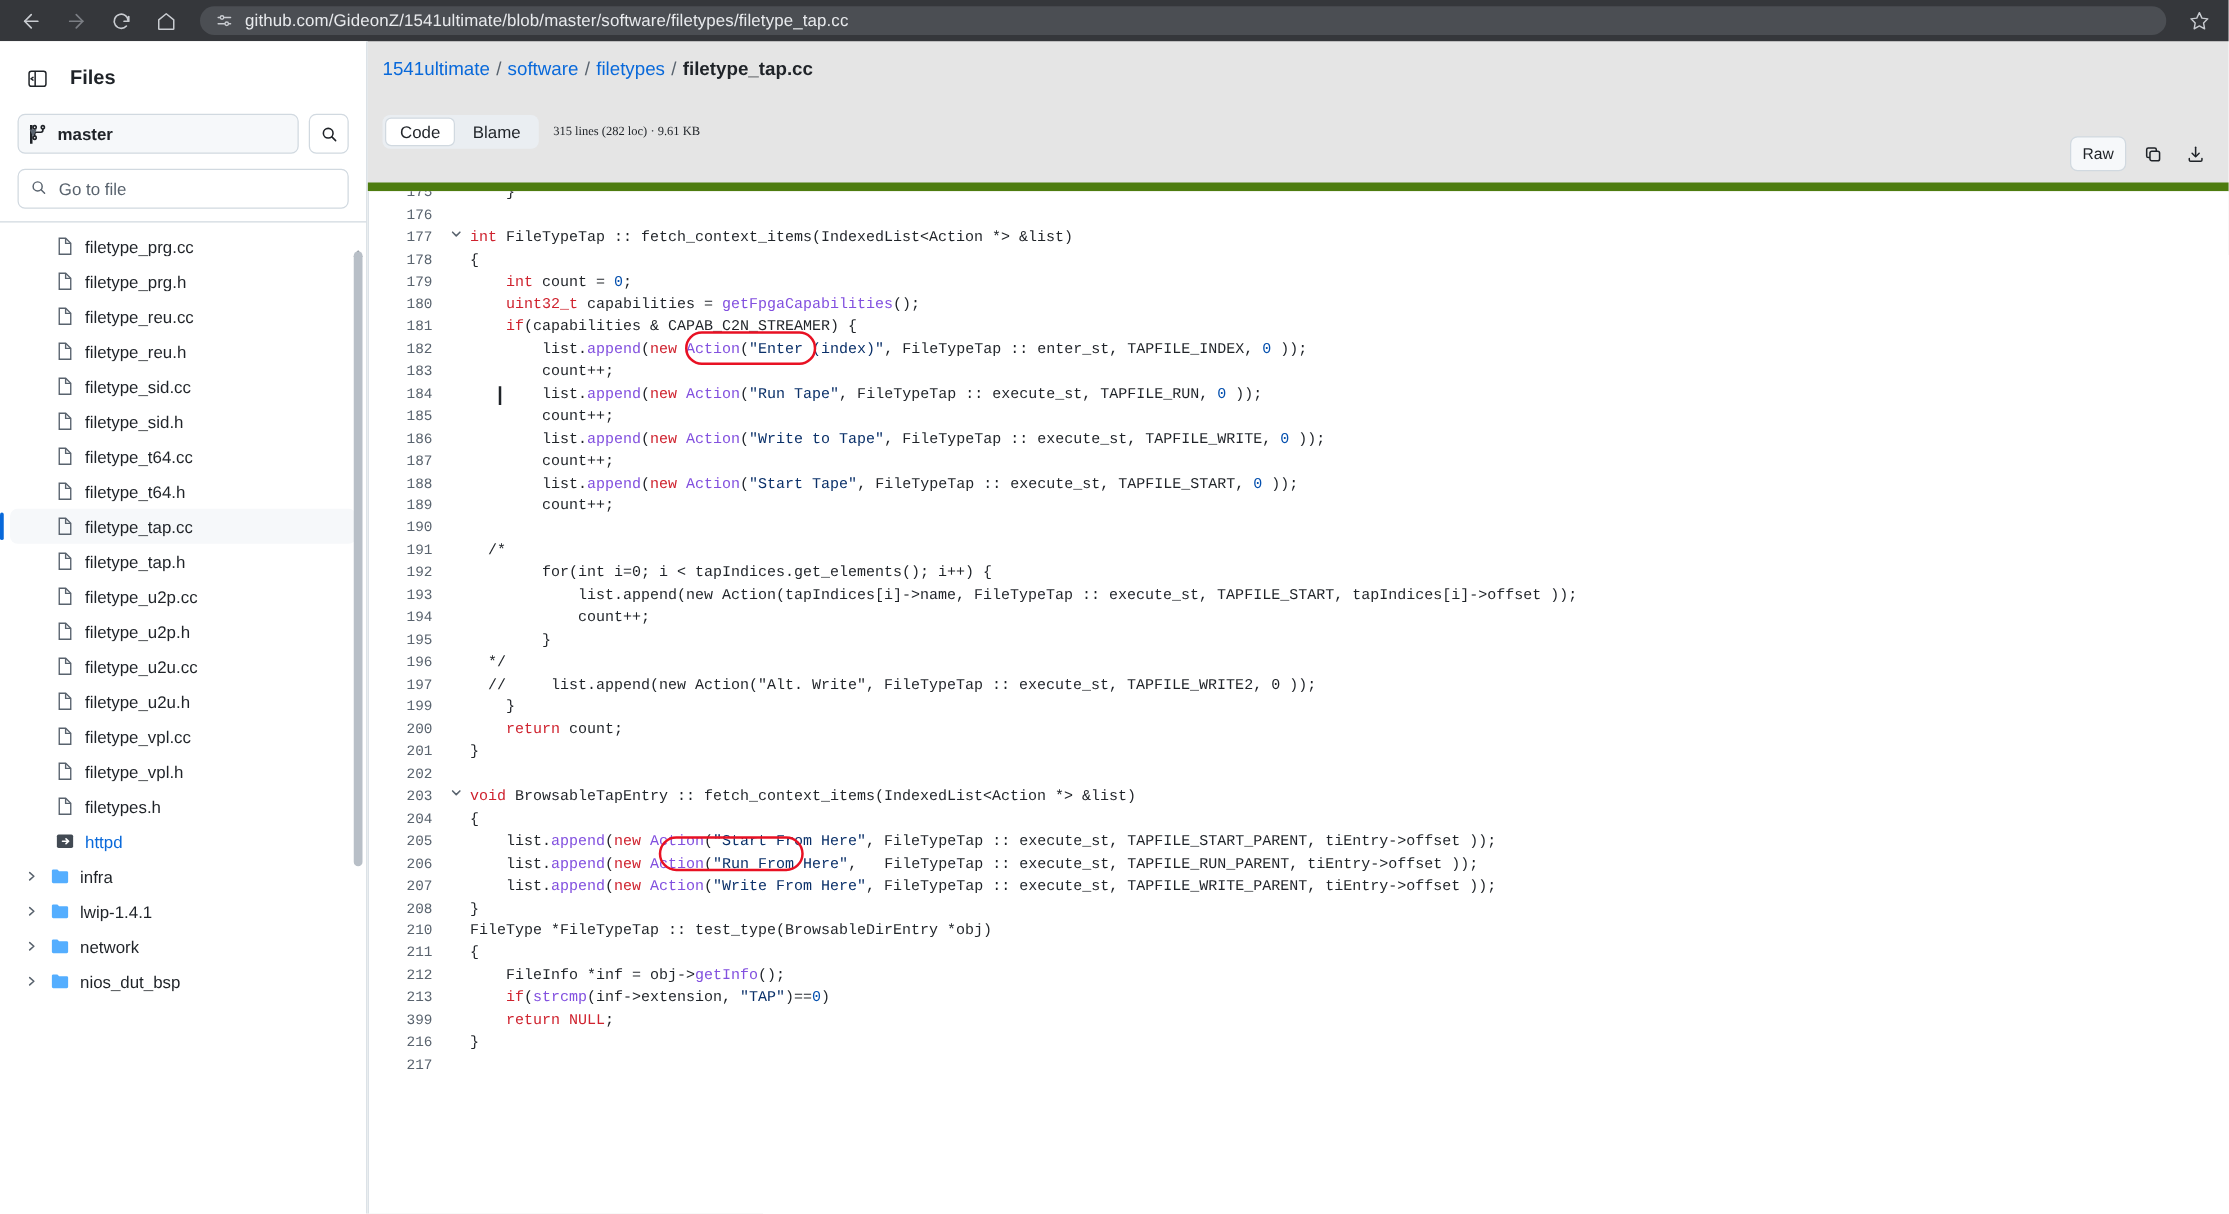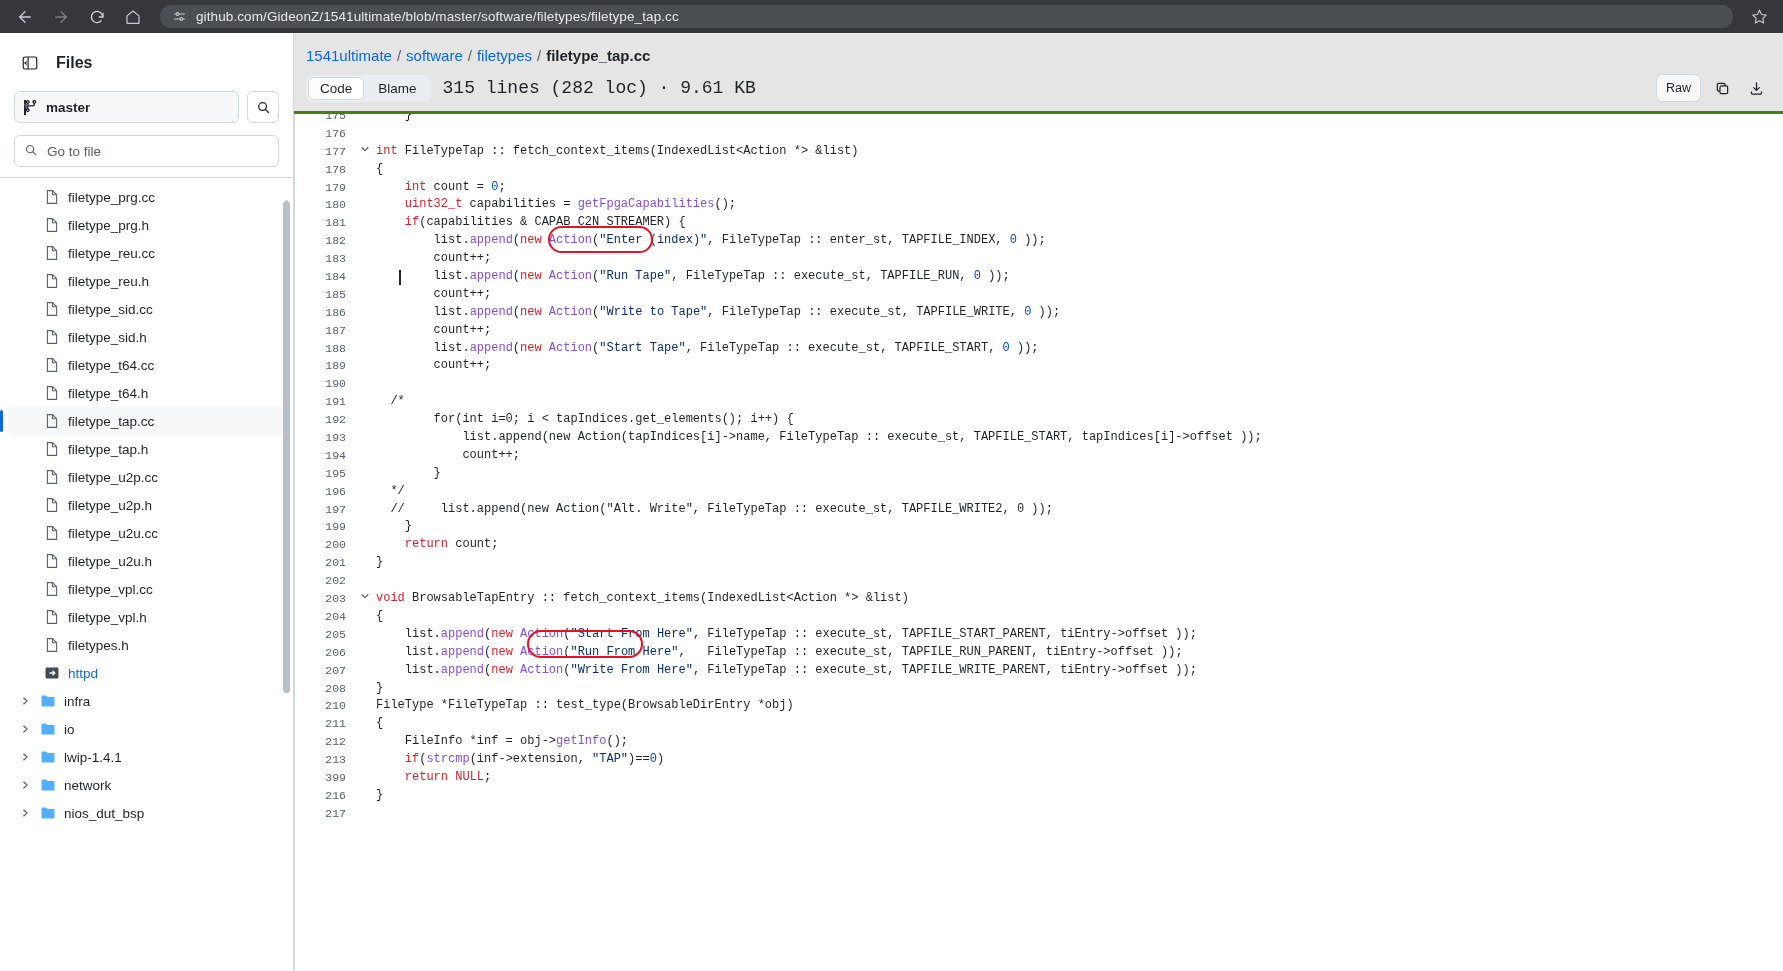--- a/index.html
+++ b/index.html
@@ -99,35 +99,35 @@
   .main{flex:1 1 auto;display:flex;flex-direction:column;min-width:0;background:#e5e5e5;}
   .breadcrumb{
     padding:14px 0 10px 12px;font-size:15px;display:flex;align-items:center;gap:5px;flex-wrap:nowrap;
   }
   .bc-link{color:#0969da;}
   .bc-sep{color:#59636e;}
   .bc-current{font-weight:600;color:#1f2328;}
 
   .filebar{
     display:flex;align-items:center;gap:12px;padding:0 14px 9px 12px;
-    border-bottom:3px solid #4d7c0f;
+    border-bottom:7px solid #4d7c0f;
   }
   .segmented{
     display:flex;background:#eaeef2;border-radius:6px;padding:2px;gap:2px;
   }
   .seg{
     padding:4px 12px;font-size:13.5px;border-radius:5px;color:#1f2328;
     display:flex;align-items:center;
   }
   .seg.active{background:#fff;border:1px solid #d1d9e0;font-weight:500;padding:3px 11px;}
   .fileinfo{
-    font-family:Liberation Mono, monospace;font-size:18px;color:#1f2328;
+    font-family:Liberation Serif, serif;font-size:10px;color:#1f2328;
     white-space:nowrap;
   }
-  .filebar-right{margin-left:auto;display:flex;align-items:center;gap:8px;}
+  .filebar-right{margin-left:auto;display:flex;align-items:center;gap:8px;margin-top:35px;}
   .raw-btn{
     height:26px;border:1px solid #d1d9e0;border-radius:6px;background:#f6f8fa;
     padding:0 9px;display:flex;align-items:center;font-size:12.5px;color:#1f2328;
   }
   .icon-btn{
     width:26px;height:26px;display:flex;align-items:center;justify-content:center;
     color:#1f2328;border-radius:6px;
   }
 
   
@@ -427,33 +427,20 @@
             <svg width="10" height="10" viewBox="0 0 12 12" fill="none" stroke="#59636e" stroke-width="1.5" stroke-linecap="round" stroke-linejoin="round">
               <polyline points="4.5,2.5 8.5,6 4.5,9.5"></polyline>
             </svg>
           </span>
           <span class="ficon">
             <svg width="16" height="16" viewBox="0 0 16 16" fill="#54AEFF">
               <path d="M1.5 3.6c0-.6.5-1.1 1.1-1.1h3.3l1.4 1.5h6.1c.6 0 1.1.5 1.1 1.1v7.3c0 .6-.5 1.1-1.1 1.1H2.6c-.6 0-1.1-.5-1.1-1.1z"></path>
             </svg>
           </span>
           <span class="tree-label">infra</span>
-        </div>
-        <div class="tree-row depth0">
-          <span class="chev">
-            <svg width="10" height="10" viewBox="0 0 12 12" fill="none" stroke="#59636e" stroke-width="1.5" stroke-linecap="round" stroke-linejoin="round">
-              <polyline points="4.5,2.5 8.5,6 4.5,9.5"></polyline>
-            </svg>
-          </span>
-          <span class="ficon">
-            <svg width="16" height="16" viewBox="0 0 16 16" fill="#54AEFF">
-              <path d="M1.5 3.6c0-.6.5-1.1 1.1-1.1h3.3l1.4 1.5h6.1c.6 0 1.1.5 1.1 1.1v7.3c0 .6-.5 1.1-1.1 1.1H2.6c-.6 0-1.1-.5-1.1-1.1z"></path>
-            </svg>
-          </span>
-          <span class="tree-label">io</span>
         </div>
         <div class="tree-row depth0">
           <span class="chev">
             <svg width="10" height="10" viewBox="0 0 12 12" fill="none" stroke="#59636e" stroke-width="1.5" stroke-linecap="round" stroke-linejoin="round">
               <polyline points="4.5,2.5 8.5,6 4.5,9.5"></polyline>
             </svg>
           </span>
           <span class="ficon">
             <svg width="16" height="16" viewBox="0 0 16 16" fill="#54AEFF">
               <path d="M1.5 3.6c0-.6.5-1.1 1.1-1.1h3.3l1.4 1.5h6.1c.6 0 1.1.5 1.1 1.1v7.3c0 .6-.5 1.1-1.1 1.1H2.6c-.6 0-1.1-.5-1.1-1.1z"></path>

